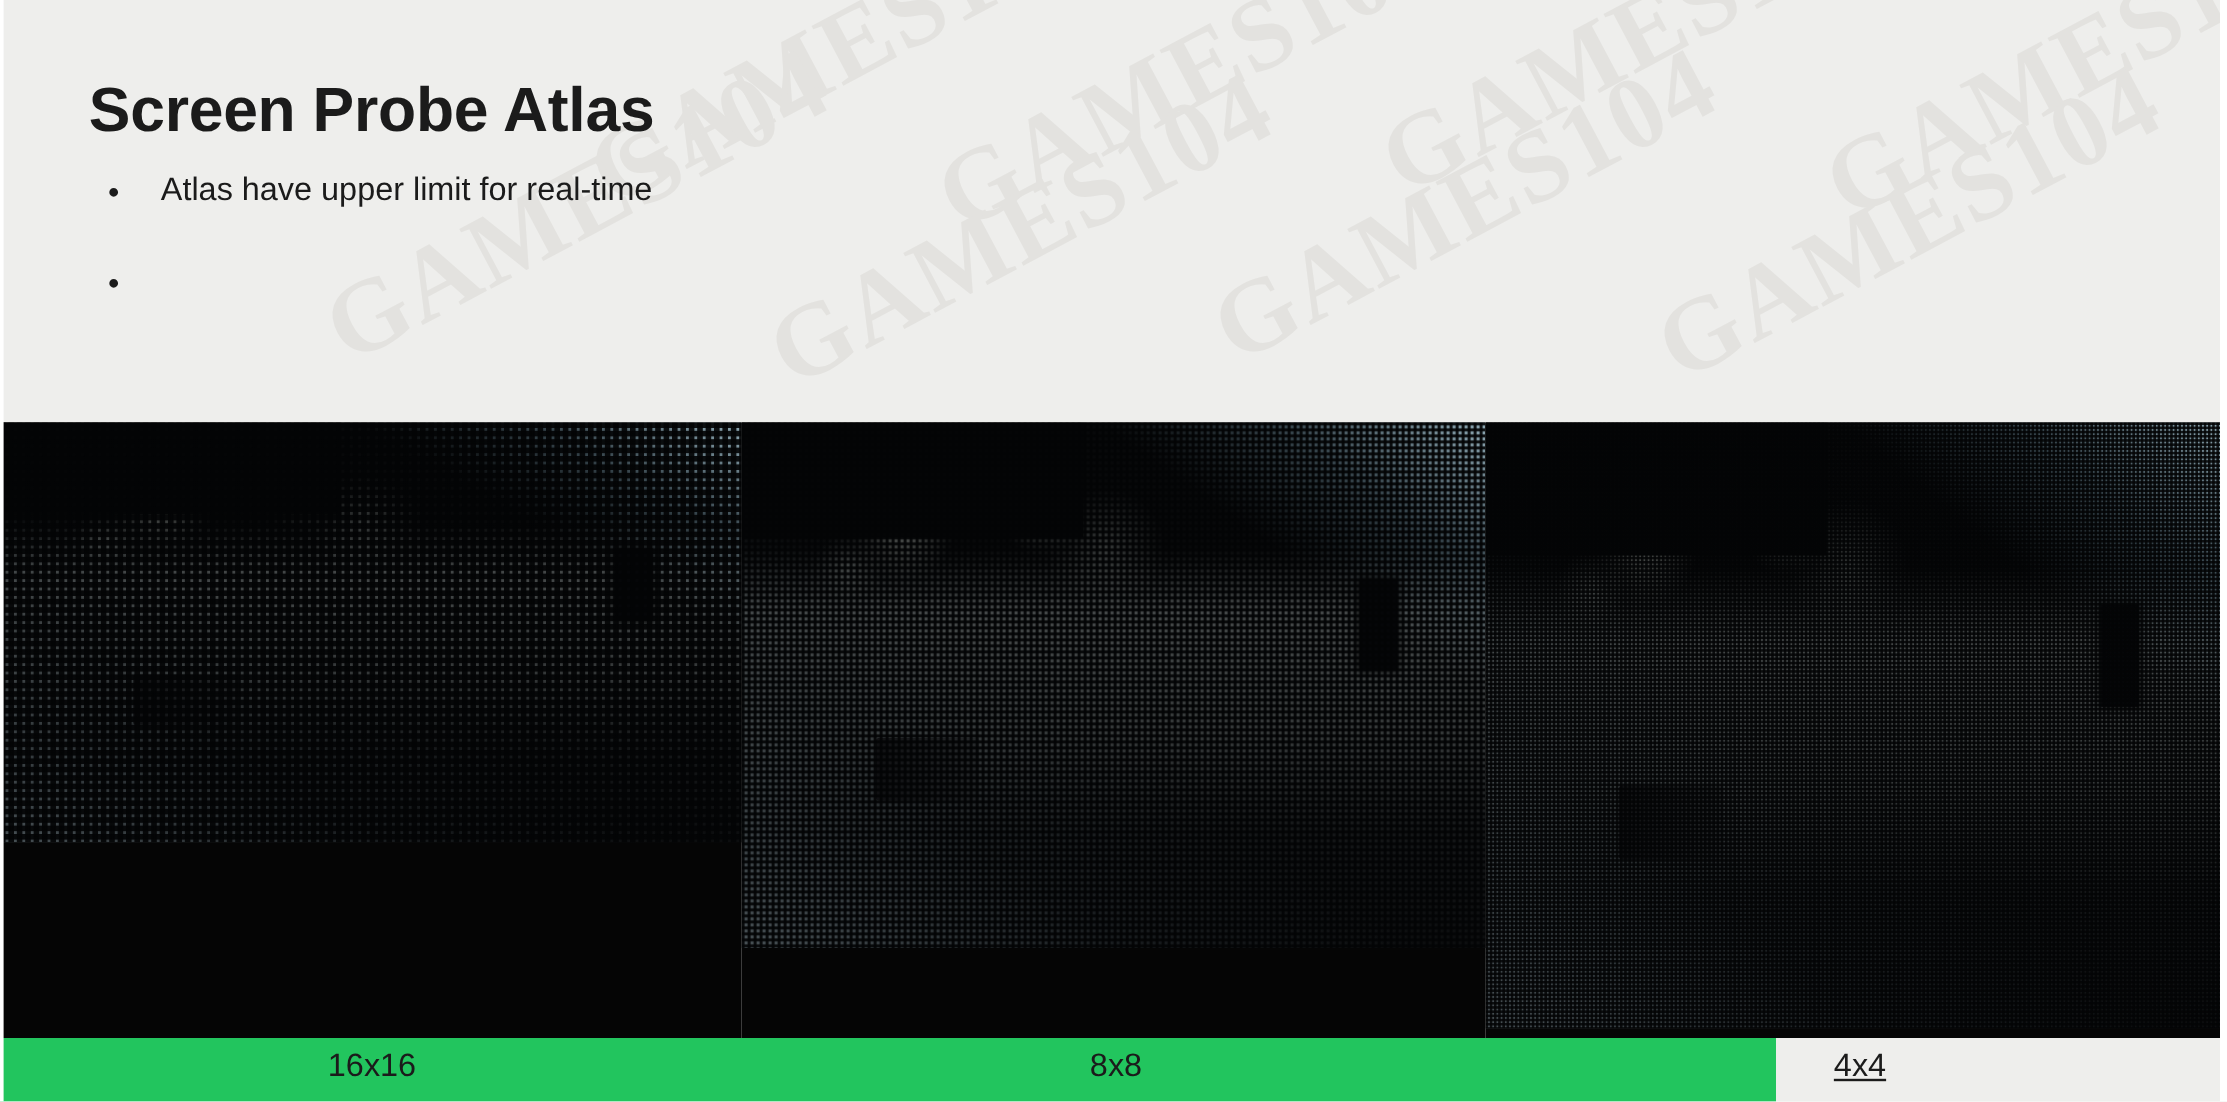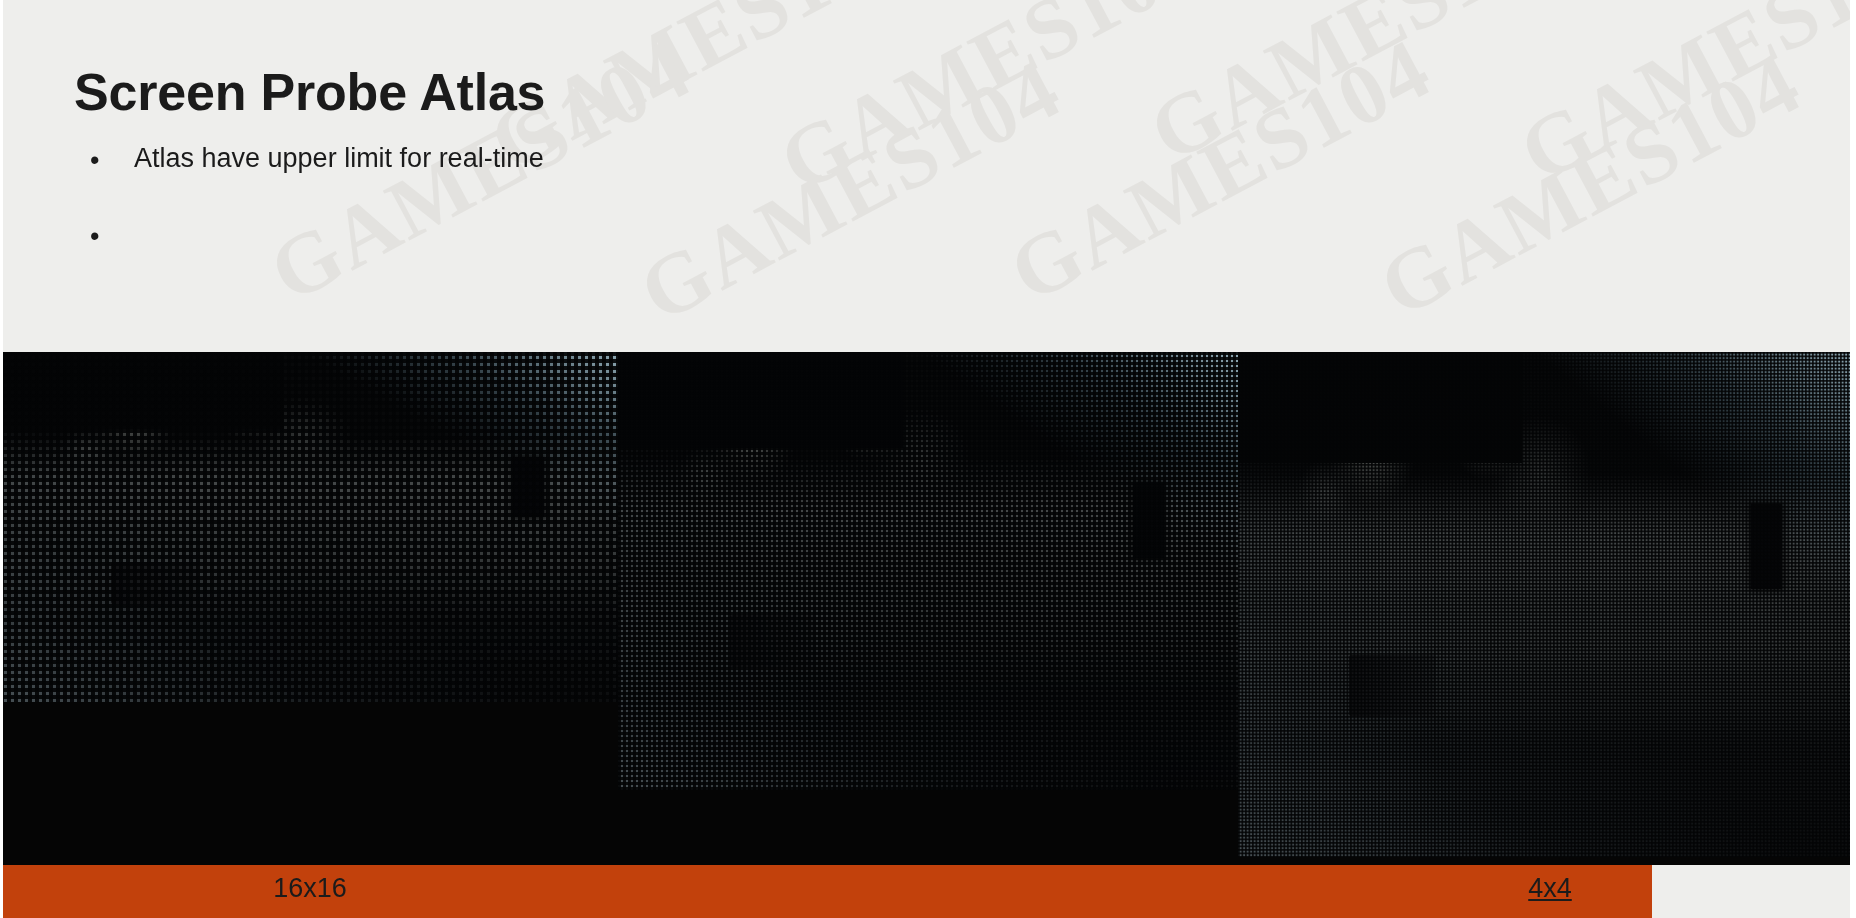--- a/index.html
+++ b/index.html
@@ -194,23 +194,23 @@
     top: 0;
     width: 46%;
     height: 22%;
     background: #040506;
   }
 
   .captions {
     position: absolute;
     left: 0;
     top: 865px;
-    width: 1652px;
+    width: 1480px;
     height: 53px;
-    background: #c2410c;
+    background: #22c55e;
   }
   .caption {
     position: absolute;
     top: 8px;
     font-size: 27px;
     color: #1b1b1b;
     text-align: center;
   }
   .c1 { left: 110px;  width: 400px; }
   .c2 { left: 730px;  width: 400px; }
@@ -289,19 +289,20 @@
           <div class="skycut"></div>
           <div class="dots dots-4"></div>
         </div>
       </div>
 
     </div>
   </div>
 
   <div class="captions">
     <div class="caption c1">16x16</div>
+    <div class="caption c2">8x8</div>
     <div class="caption c3">4x4</div>
   </div>
 
   <div class="edge-left"></div>
   <div class="edge-right"></div>
 
 </div>
 
 </body></html>

